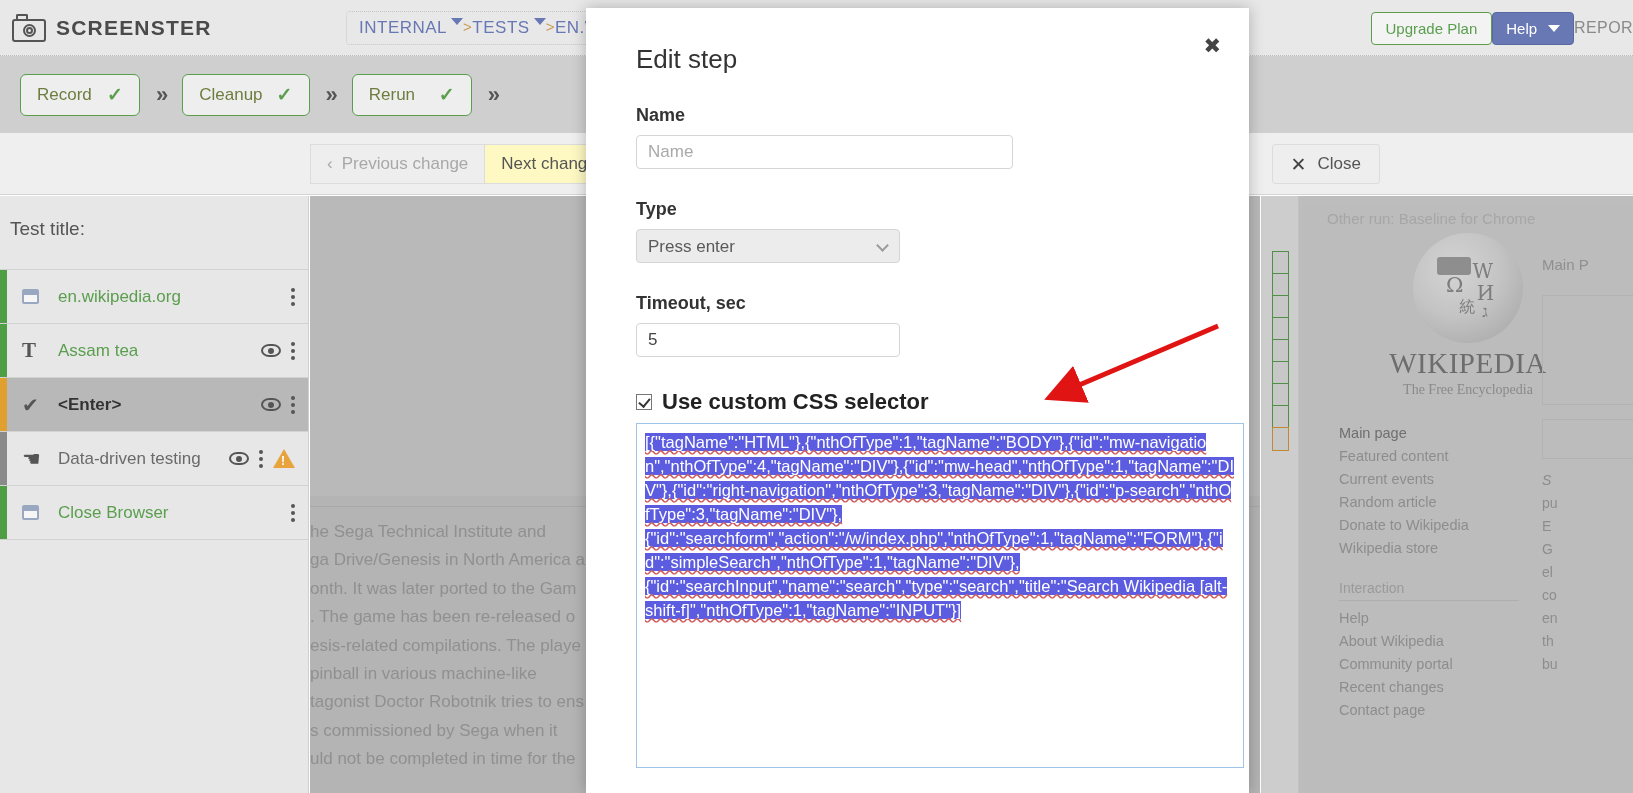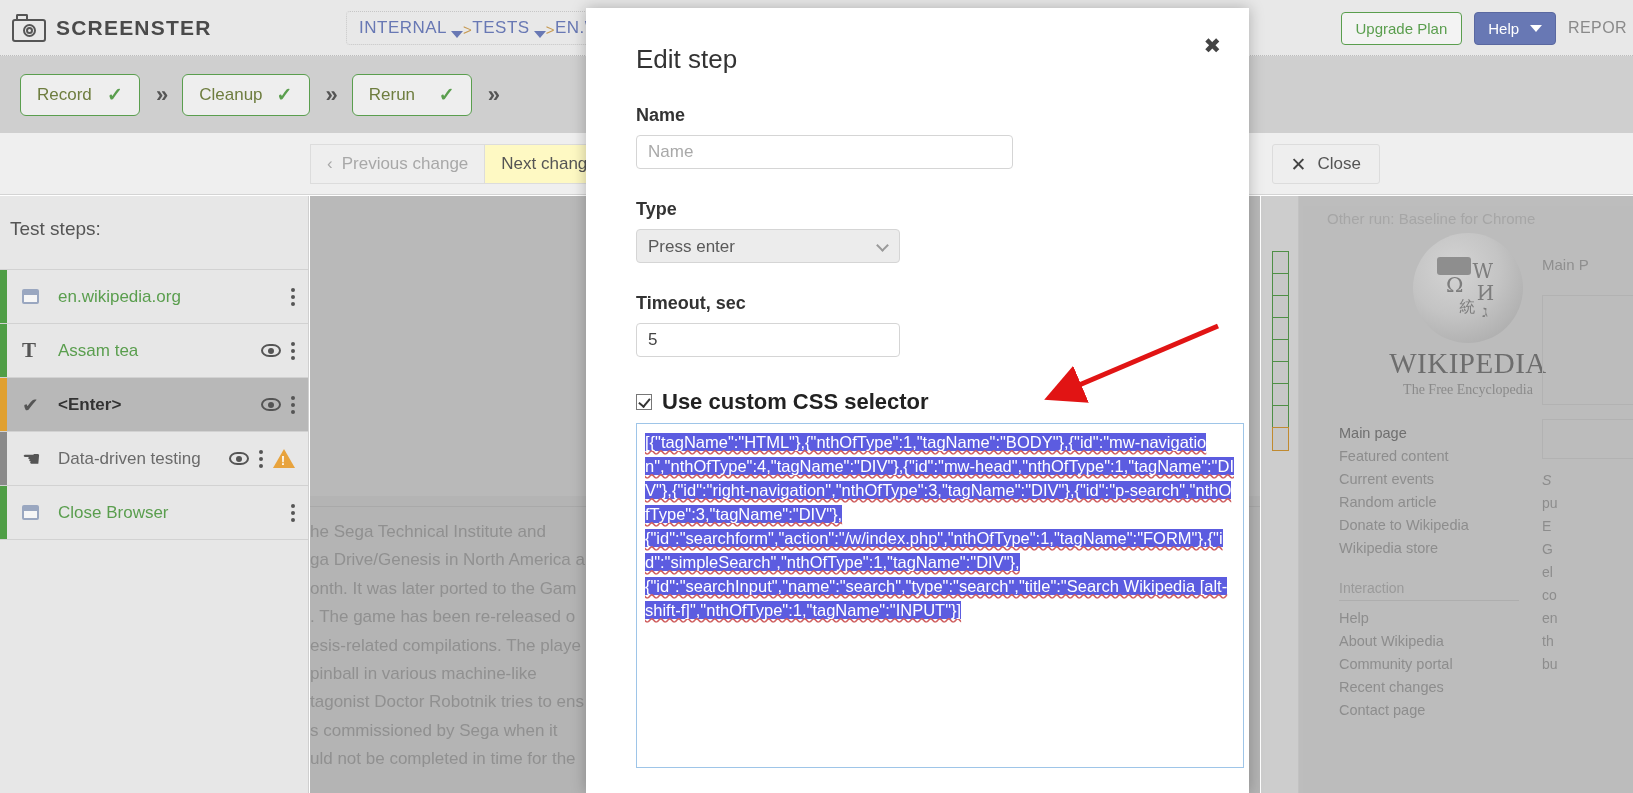--- a/index.html
+++ b/index.html
@@ -22,34 +22,34 @@
   .brand { display: flex; align-items: center; gap: 10px; padding-left: 12px; width: 330px; }
   .cam-icon { width: 34px; height: 28px; position: relative; }
   .cam-icon .body { position:absolute; left:0; top:5px; width:34px; height:23px; border:2px solid #555; border-radius:3px; }
   .cam-icon .bump { position:absolute; left:4px; top:0px; width:12px; height:7px; border:2px solid #555; border-bottom:none; border-radius:2px 2px 0 0;}
   .cam-icon .lens { position:absolute; left:11px; top:10px; width:13px; height:13px; border:2px solid #555; border-radius:50%; }
   .cam-icon .lens2 { position:absolute; left:14px; top:13px; width:7px; height:7px; border:2px solid #555; border-radius:50%; }
   .brand-name {
     font-size: 21px; letter-spacing: 1.2px; color: #4a4a4a; font-weight: 600;
   }
   .breadcrumb {
-    display:flex; align-items:flex-end; 
+    display:flex; align-items:flex-start; 
     border: 1px dotted #c6c6c6; border-radius: 4px;
     padding: 6px 12px; height: 34px; margin-left: 16px;
     font-size: 17px; color: #6878b4; letter-spacing: .5px;
   }
   .breadcrumb .sep { color:#c79a52; font-size:15px; }
   .caret-down {
     display:inline-block; width:0;height:0;
     border-left:6px solid transparent; border-right:6px solid transparent;
     border-top:7px solid #6878b4; margin-left:4px; vertical-align: middle;
   }
   .topbar-right {
     position:absolute; right: 0; top:0; height:56px;
-    display:flex; align-items:center; gap: 12px; padding-right: 6px;
+    display:flex; align-items:center; gap: 0; 
   }
   .btn-upgrade {
     border:1px solid #5a9e4e; color:#5a9e4e; background:#f3f3f3;
     border-radius:4px; padding:7px 14px; font-size:15px;
   }
   .btn-help {
     background:#6878b4; color:#fff; border:1px solid #5a68a0;
     border-radius:4px; padding:7px 13px; font-size:15px;
     display:flex;align-items:center;gap:7px;
   }
@@ -310,21 +310,21 @@
         <span>Next chang</span>
       </button>
     </div>
     <button class="close-btn">
       <span class="x">✕</span>
       <span>Close</span>
     </button>
   </div>
 
   <div class="steps-panel">
-    <div class="steps-title">Test steps:</div>
+    <div class="steps-title">Test title:</div>
     <div class="steps-list" id="steps-list">
         <div class="step-row">
           <div class="status-bar" style="background: rgb(79, 158, 70);"></div>
           <div class="step-icon">
             <span class="browser-ico"></span>
           </div>
           <div class="step-label" style="color: rgb(90, 158, 78);">en.wikipedia.org</div>
           <div class="step-right">
             <span class="kebab">
               <i></i>

